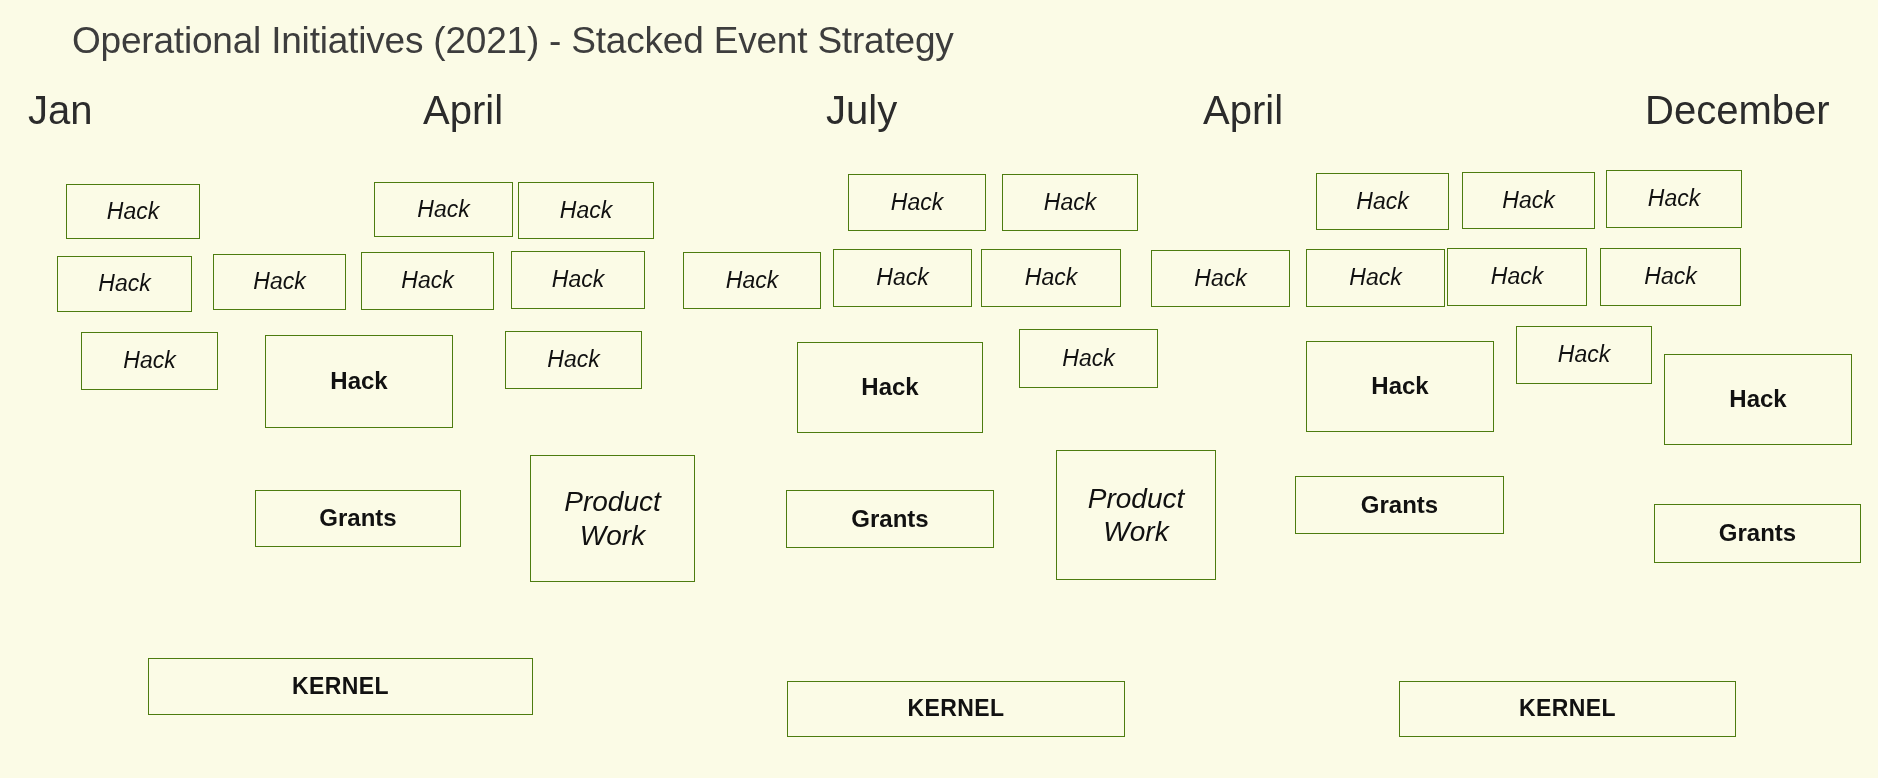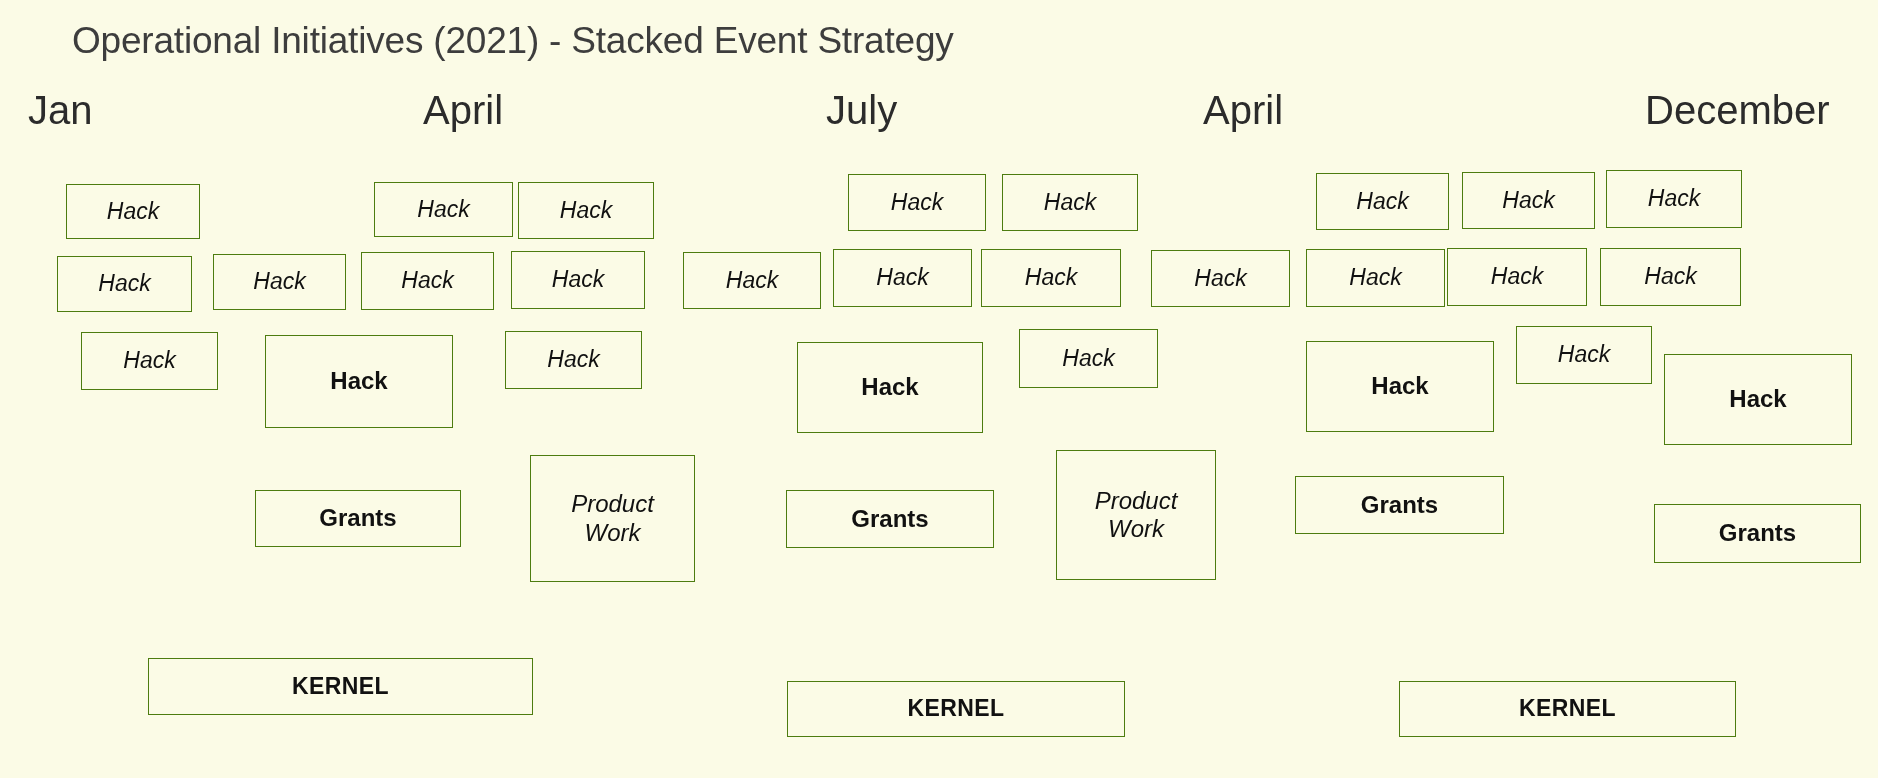--- a/index.html
+++ b/index.html
@@ -60,21 +60,21 @@
     font-size: 24px;
   }
   .evt-grants {
     font-style: normal;
     font-weight: bold;
     font-size: 24px;
   }
   .evt-product {
     font-style: italic;
     font-weight: normal;
-    font-size: 24px;
+    font-size: 28px;
   }
   .evt-kernel {
     font-style: normal;
     font-weight: bold;
     font-size: 23px;
     letter-spacing: 0.4px;
   }
 </style>
 </head>
 <body>

